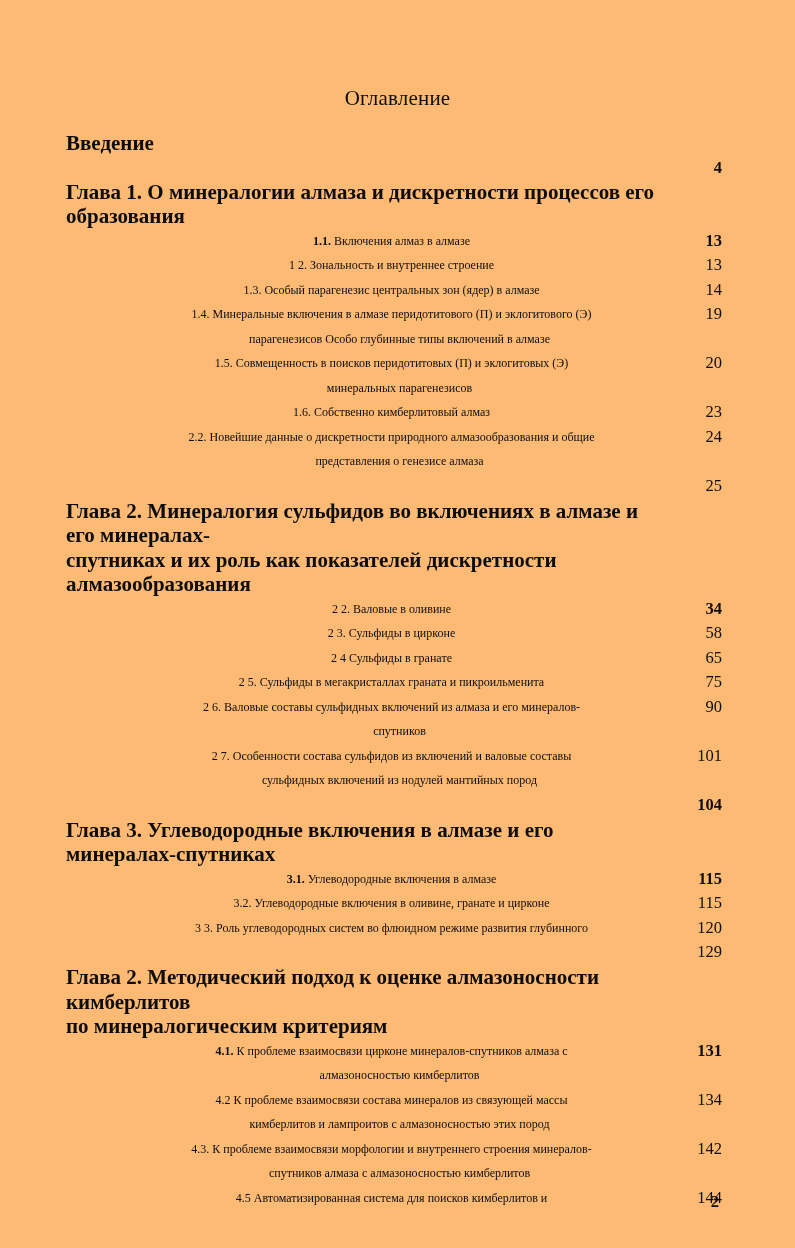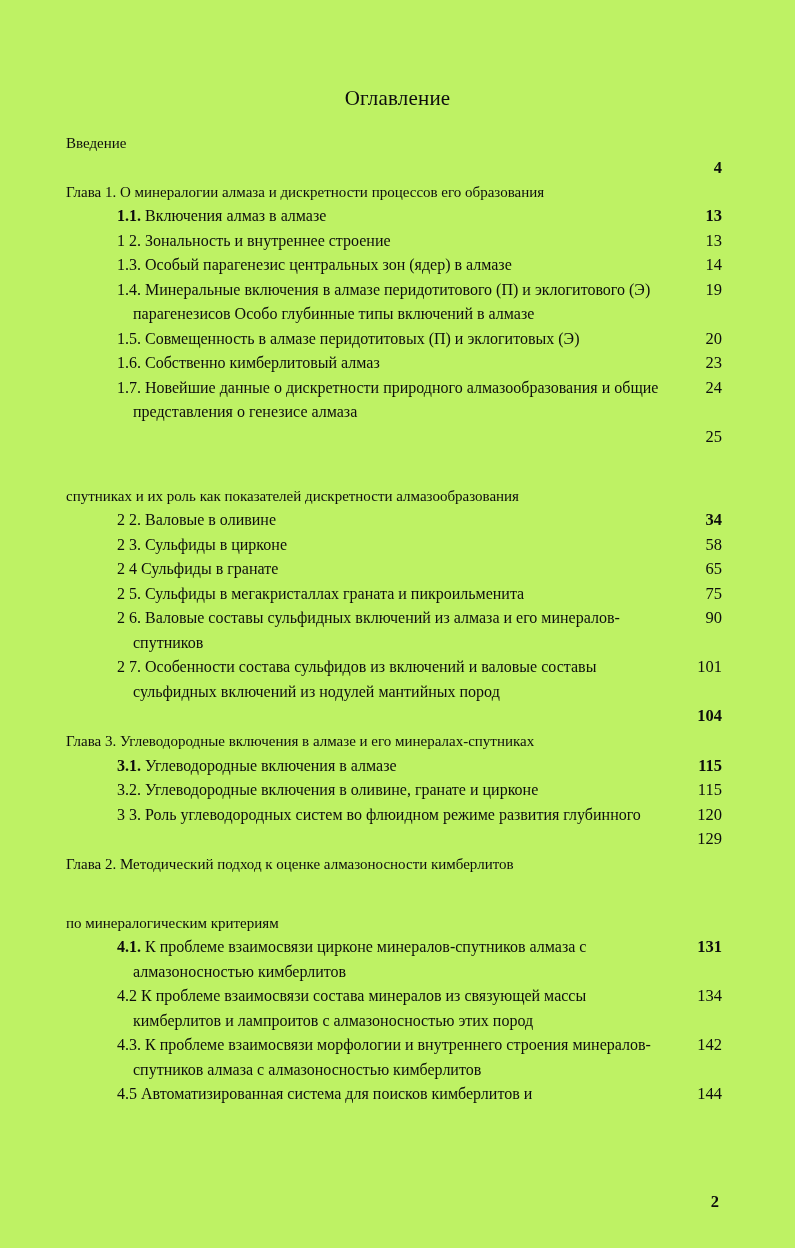--- a/index.html
+++ b/index.html
@@ -14,21 +14,21 @@
     font-family: "Liberation Serif", "DejaVu Serif", serif;
     color: #0d0d0d;
     overflow: hidden;
   }
 
   .page {
     position: absolute;
     left: 0; top: 0;
     width: 795px;
     height: 1248px;
-    background: #bef264;
+    background: #fdba74;
   }
 
   
   .toc-title {
     position: absolute;
     left: 0;
     top: 86px;
     width: 795px;
     text-align: center;
     font-size: 21px;
@@ -55,33 +55,34 @@
     right: 0;
     width: 44px;
     text-align: right;
     font-size: 16.5px;
     line-height: 24.5px;
   }
   .pgnum.bold { font-weight: 700; }
 
   
   .chapter {
-    font-weight: 400;
-    font-size: 15px;
+    font-weight: 700;
+    font-size: 21px;
     line-height: 24.5px;
     padding-right: 56px;
   }
-  .chapter .line2 { display: block; margin-top: 34px; }
+  .chapter .line2 { display: block; }
 
   
   .section {
-    font-size: 16px;
+    font-size: 12px;
     line-height: 24.5px;
     margin-left: 51px;          
     padding-right: 56px;
+    text-align: center;
   }
   .section .num { white-space: nowrap; }
   .section .num.bold { font-weight: 700; }
   .section .cont {
     display: block;
     margin-left: 16px;          
   }
 
   
   .gap-intro { height: 24px; }
@@ -124,34 +125,34 @@
       </div>
       <div class="entry">
         <div class="section"><span class="num">1.3. </span><span>Особый парагенезис центральных зон (ядер) в алмазе</span></div>
         <span class="pgnum">19</span>
       </div>
       <div class="entry">
         <div class="section"><span class="num">1.4. </span><span>Минеральные включения в алмазе перидотитового (П) и эклогитового (Э)</span><span class="cont">парагенезисов  Особо глубинные типы включений в алмазе</span></div>
         <span class="pgnum">20</span>
       </div>
       <div class="entry">
-        <div class="section"><span class="num">1.5. </span><span>Совмещенность в алмазе перидотитовых (П) и эклогитовых (Э)</span></div>
+        <div class="section"><span class="num">1.5. </span><span>Совмещенность в поисков перидотитовых (П) и эклогитовых (Э)</span><span class="cont">минеральных парагенезисов</span></div>
         <span class="pgnum">23</span>
       </div>
       <div class="entry">
         <div class="section"><span class="num">1.6. </span><span>Собственно кимберлитовый алмаз</span></div>
         <span class="pgnum">24</span>
       </div>
       <div class="entry">
-        <div class="section"><span class="num">1.7. </span><span>Новейшие данные о дискретности природного алмазообразования и общие</span><span class="cont">представления о генезисе алмаза</span></div>
+        <div class="section"><span class="num">2.2. </span><span>Новейшие данные о дискретности природного алмазообразования и общие</span><span class="cont">представления о генезисе алмаза</span></div>
         <span class="pgnum">25</span>
       </div>
       <div class="gap-block"></div>
       <div class="entry">
-        <div class="chapter"><span class="line2">спутниках  и их роль как  показателей  дискретности алмазообразования</span></div>
+        <div class="chapter"><span>Глава 2. Минералогия сульфидов во включениях в алмазе и его минералах-</span><span class="line2">спутниках  и их роль как  показателей  дискретности алмазообразования</span></div>
         <span class="pgnum bold">34</span>
       </div>
       <div class="entry">
         <div class="section"><span class="num">2 2. </span><span>Валовые в оливине</span></div>
         <span class="pgnum">58</span>
       </div>
       <div class="entry">
         <div class="section"><span class="num">2 3. </span><span>Сульфиды в цирконе</span></div>
         <span class="pgnum">65</span>
       </div>

